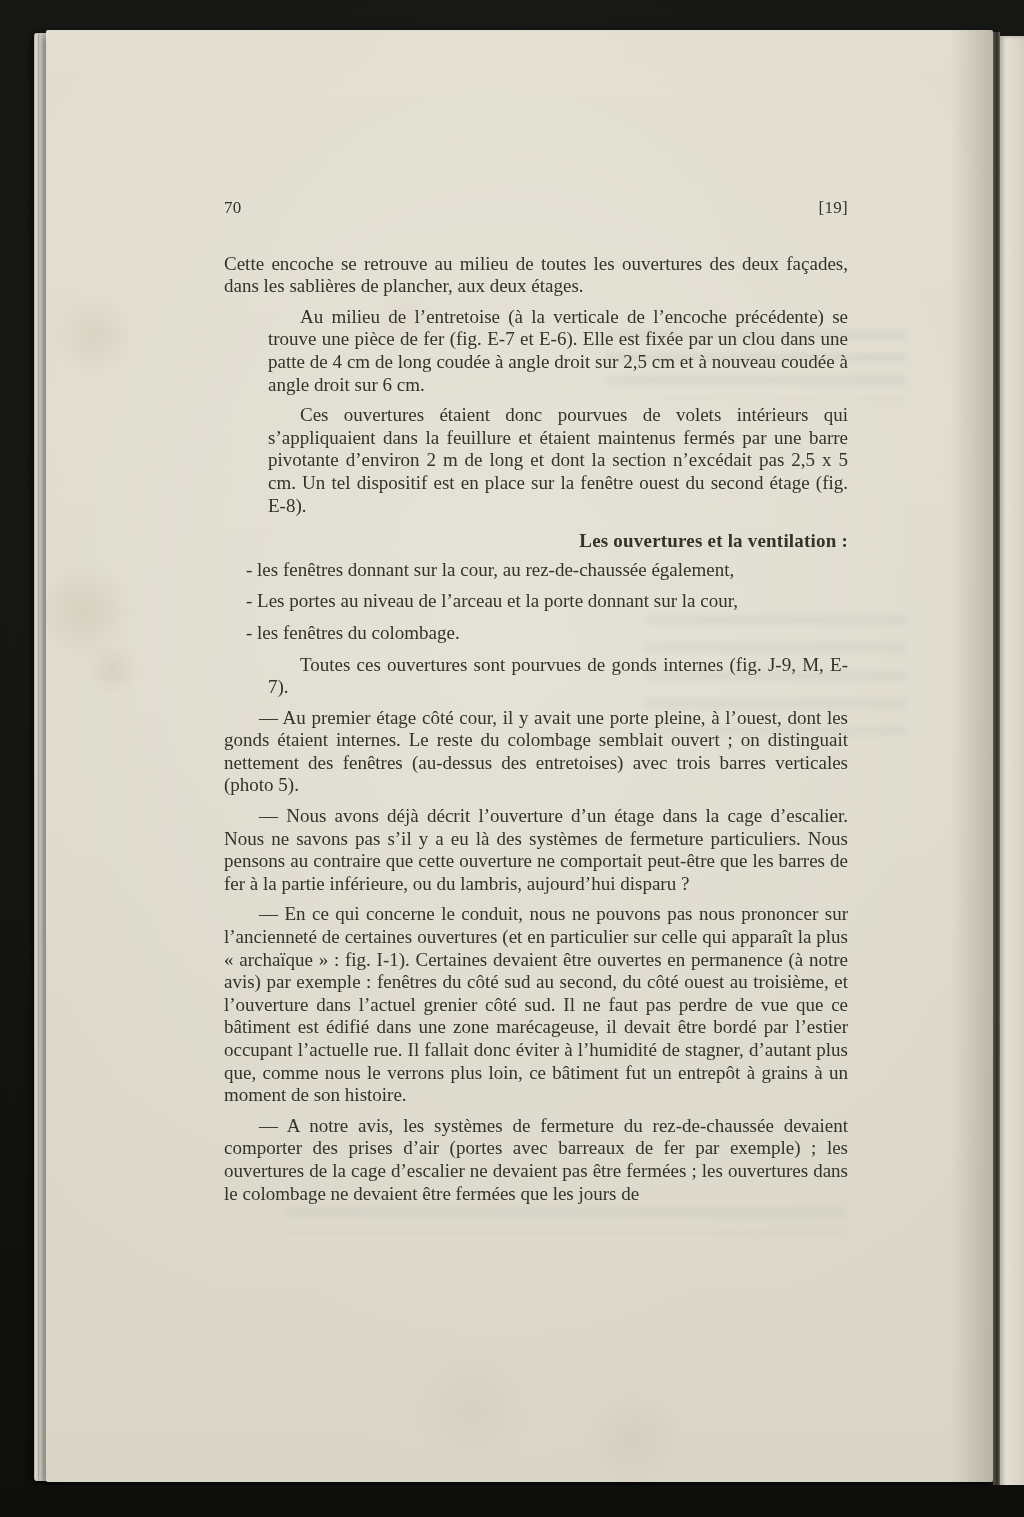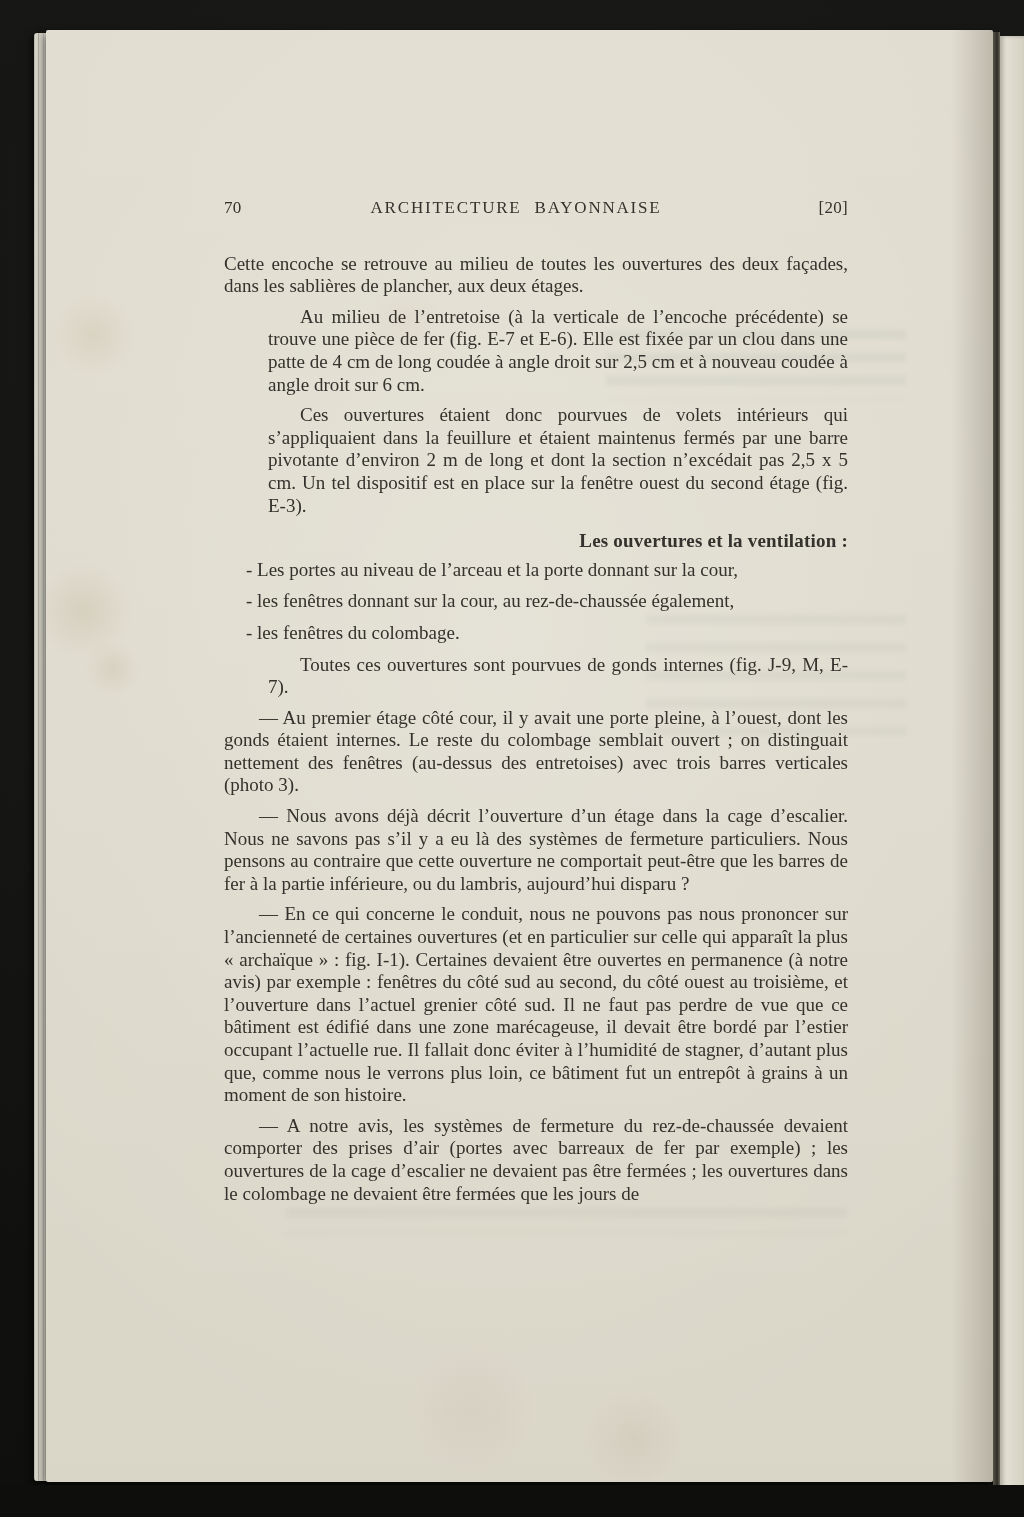--- a/index.html
+++ b/index.html
@@ -86,33 +86,32 @@
 
   <div class="page">
     <div class="gutter-shade"></div>
     <div class="ghost ghost-a"></div>
     <div class="ghost ghost-b"></div>
     <div class="ghost ghost-c"></div>
 
     <div class="text-area">
       <div class="hdr">
         <span class="num">70</span>
-        <span class="title">ARCHITECTURE BAYONNAISE</span>
-        <span class="ref">[20]</span>
+        <span class="ref">[19]</span>
       </div>
       <main>
           <p class="blk plain">Cette encoche se retrouve au milieu de toutes les ouvertures des deux façades, dans les sablières de plancher, aux deux étages.</p>
           <p class="blk indent">Au milieu de l’entretoise (à la verticale de l’encoche précédente) se trouve une pièce de fer (fig. E-7 et E-6). Elle est fixée par un clou dans une patte de 4 cm de long coudée à angle droit sur 2,5 cm et à nouveau coudée à angle droit sur 6 cm.</p>
-          <p class="blk indent">Ces ouvertures étaient donc pourvues de volets intérieurs qui s’appliquaient dans la feuillure et étaient maintenus fermés par une barre pivotante d’environ 2 m de long et dont la section n’excédait pas 2,5 x 5 cm. Un tel dispositif est en place sur la fenêtre ouest du second étage (fig. E-3).</p>
+          <p class="blk indent">Ces ouvertures étaient donc pourvues de volets intérieurs qui s’appliquaient dans la feuillure et étaient maintenus fermés par une barre pivotante d’environ 2 m de long et dont la section n’excédait pas 2,5 x 5 cm. Un tel dispositif est en place sur la fenêtre ouest du second étage (fig. E-8).</p>
           <p class="blk heading">Les ouvertures et la ventilation :</p>
+          <p class="blk item">- les fenêtres donnant sur la cour, au rez-de-chaussée également,</p>
           <p class="blk item">- Les portes au niveau de l’arceau et la porte donnant sur la cour,</p>
-          <p class="blk item">- les fenêtres donnant sur la cour, au rez-de-chaussée également,</p>
           <p class="blk item">- les fenêtres du colombage.</p>
           <p class="blk indent">Toutes ces ouvertures sont pourvues de gonds internes (fig. J-9, M, E-7).</p>
-          <p class="blk dash">— Au premier étage côté cour, il y avait une porte pleine, à l’ouest, dont les gonds étaient internes. Le reste du colombage semblait ouvert ; on distinguait nettement des fenêtres (au-dessus des entretoises) avec trois barres verticales (photo 3).</p>
+          <p class="blk dash">— Au premier étage côté cour, il y avait une porte pleine, à l’ouest, dont les gonds étaient internes. Le reste du colombage semblait ouvert ; on distinguait nettement des fenêtres (au-dessus des entretoises) avec trois barres verticales (photo 5).</p>
           <p class="blk dash">— Nous avons déjà décrit l’ouverture d’un étage dans la cage d’escalier. Nous ne savons pas s’il y a eu là des systèmes de fermeture particuliers. Nous pensons au contraire que cette ouverture ne comportait peut-être que les barres de fer à la partie inférieure, ou du lambris, aujourd’hui disparu ?</p>
           <p class="blk dash">— En ce qui concerne le conduit, nous ne pouvons pas nous prononcer sur l’ancienneté de certaines ouvertures (et en particulier sur celle qui apparaît la plus « archaïque » : fig. I-1). Certaines devaient être ouvertes en permanence (à notre avis) par exemple : fenêtres du côté sud au second, du côté ouest au troisième, et l’ouverture dans l’actuel grenier côté sud. Il ne faut pas perdre de vue que ce bâtiment est édifié dans une zone marécageuse, il devait être bordé par l’estier occupant l’actuelle rue. Il fallait donc éviter à l’humidité de stagner, d’autant plus que, comme nous le verrons plus loin, ce bâtiment fut un entrepôt à grains à un moment de son histoire.</p>
           <p class="blk dash">— A notre avis, les systèmes de fermeture du rez-de-chaussée devaient comporter des prises d’air (portes avec barreaux de fer par exemple) ; les ouvertures de la cage d’escalier ne devaient pas être fermées ; les ouvertures dans le colombage ne devaient être fermées que les jours de</p>
         </main>
     </div>
   </div>
 
   <div class="fold-gap"></div>
   <div class="next-page"></div>
 </div>

